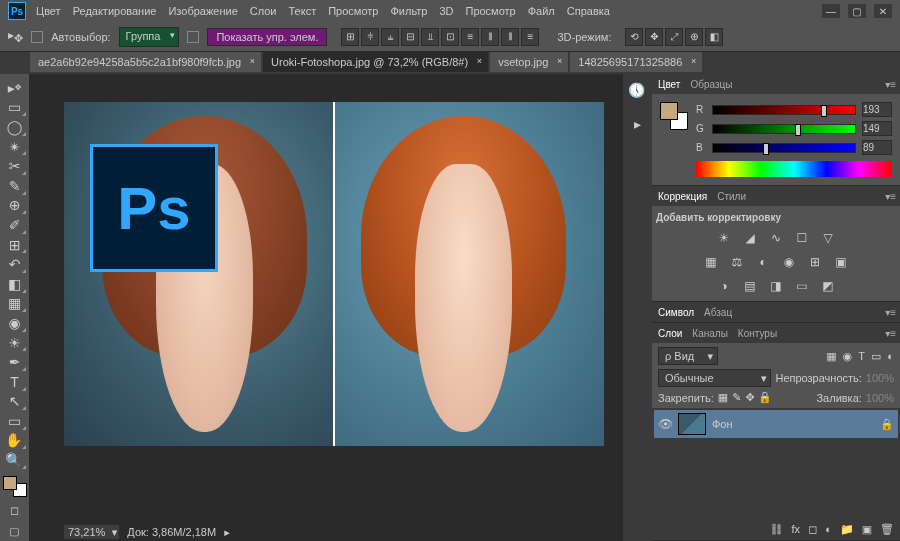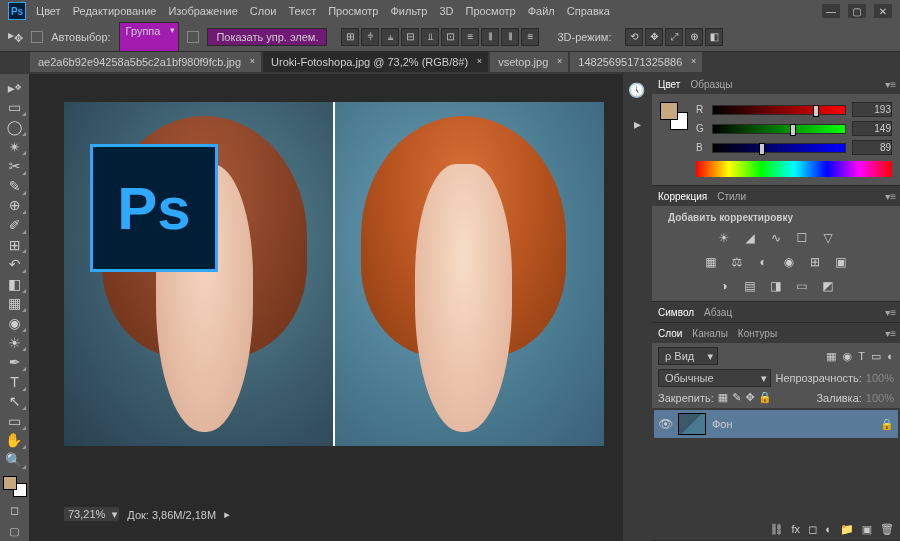--- a/index.html
+++ b/index.html
@@ -6,21 +6,21 @@
 body{width:900px;height:541px;background:#535353;overflow:hidden;display:flex;flex-direction:column}
 .titlebar{height:22px;background:#535353;display:flex;align-items:center;padding:0 8px}
 .ps-logo{width:18px;height:18px;background:#001e36;border:1px solid #31a8ff;display:flex;align-items:center;justify-content:center;color:#31a8ff;font-weight:bold;font-size:10px;margin-right:10px}
 .menubar{display:flex;gap:12px;flex:1}
 .menubar span{cursor:pointer;font-size:11px}
 .win-controls{display:flex;gap:8px}
 .win-btn{width:18px;height:14px;background:#3a3a3a;display:flex;align-items:center;justify-content:center;font-size:10px;cursor:pointer}
 .optionsbar{height:30px;background:#535353;border-bottom:1px solid #2a2a2a;display:flex;align-items:center;padding:0 8px;gap:8px}
 .optionsbar .arrow{font-size:12px}
 .optionsbar .cb{width:12px;height:12px;border:1px solid #888}
-.optionsbar .dd{background:#a21caf;padding:2px 18px 14px 6px;position:relative;border:1px solid #2a2a2a}
+.optionsbar .dd{background:#14532d;padding:2px 18px 4px 6px;position:relative;border:1px solid #2a2a2a}
 .optionsbar .dd::after{content:"▾";position:absolute;right:4px;top:2px;font-size:9px}
 .optionsbar .btn{background:#701a75;padding:2px 8px;border:1px solid #2a2a2a}
 .optionsbar .iconset{display:flex;gap:2px;margin-left:6px}
 .ico-sm{width:18px;height:18px;background:#3e3e3e;border:1px solid #2a2a2a;display:flex;align-items:center;justify-content:center;font-size:10px}
 .workspace-sel{background:#3e3e3e;padding:2px 24px 2px 10px;border:1px solid #2a2a2a;position:relative;margin-left:auto}
 .workspace-sel::after{content:"▾";position:absolute;right:6px;top:2px}
 .tabs{height:22px;background:#3a3a3a;display:flex;align-items:flex-start;padding-left:30px}
 .tab{background:#535353;padding:4px 20px 4px 8px;margin-right:2px;position:relative;font-size:10px;color:#aaa}
 .tab.active{background:#2a2a2a;color:#fff}
 .tab .x{position:absolute;right:6px;top:4px;font-size:9px}
@@ -35,21 +35,21 @@
 .canvas-area{flex:1;background:#2a2a2a;position:relative;overflow:hidden}
 .canvas{position:absolute;top:28px;left:34px;width:540px;height:344px;background:#000}
 .img-left{position:absolute;left:0;top:0;width:50%;height:100%;background:radial-gradient(ellipse at 60% 40%,#5a8a9a 0%,#3a5a6a 60%,#2a4050 100%)}
 .img-right{position:absolute;right:0;top:0;width:50%;height:100%;background:radial-gradient(ellipse at 40% 40%,#6aa0b8 0%,#4a7a90 60%,#3a6078 100%)}
 .divider{position:absolute;left:50%;top:0;width:2px;height:100%;background:#fff;transform:translateX(-1px)}
 .face-l{position:absolute;left:34%;top:18%;width:36%;height:78%;background:radial-gradient(ellipse at 50% 35%,#f5d5c0 0%,#e8c0a8 50%,#d8a890 100%);border-radius:42% 42% 48% 48%}
 .face-r{position:absolute;left:30%;top:18%;width:36%;height:78%;background:radial-gradient(ellipse at 50% 35%,#f8dcc8 0%,#ecc4ac 50%,#dcac94 100%);border-radius:42% 42% 48% 48%}
 .hair-l{position:absolute;left:14%;top:4%;width:76%;height:70%;background:radial-gradient(ellipse at 50% 30%,#a85838 0%,#8a4428 50%,#6a3018 100%);border-radius:50% 50% 38% 38%}
 .hair-r{position:absolute;left:10%;top:4%;width:76%;height:70%;background:radial-gradient(ellipse at 50% 30%,#d87038 0%,#b85420 50%,#8a3c10 100%);border-radius:50% 50% 38% 38%}
 .ps-badge{position:absolute;left:26px;top:42px;width:128px;height:128px;background:#001e36;border:3px solid #31a8ff;display:flex;align-items:center;justify-content:center;color:#31a8ff;font-size:60px;font-weight:bold;font-family:Arial}
-.status{position:absolute;bottom:20px;left:34px;font-size:10px;display:flex;gap:8px;align-items:flex-end}
+.status{position:absolute;bottom:2px;left:34px;font-size:10px;display:flex;gap:8px;align-items:center}
 .status .dd2{background:#3e3e3e;padding:1px 14px 1px 4px;position:relative}
 .status .dd2::after{content:"▾";position:absolute;right:2px;top:1px}
 .docks{width:30px;background:#3a3a3a;border-left:1px solid #2a2a2a;display:flex;flex-direction:column;align-items:center;padding-top:6px;gap:14px}
 .dock-ico{width:20px;height:20px;display:flex;align-items:center;justify-content:center;font-size:14px}
 .panels{width:248px;background:#535353;display:flex;flex-direction:column}
 .panel{border-bottom:1px solid #2a2a2a}
 .panel-tabs{height:20px;background:#3a3a3a;display:flex;align-items:center;padding-left:6px;gap:10px;position:relative}
 .panel-tabs span{font-size:10px;color:#aaa;cursor:pointer}
 .panel-tabs span.act{color:#fff}
 .panel-tabs .menu{position:absolute;right:4px;font-size:10px}
@@ -58,23 +58,23 @@
 .csw-fg{position:absolute;width:18px;height:18px;background:#c5a87d;border:1px solid #000;top:0;left:0;z-index:2}
 .csw-bg{position:absolute;width:18px;height:18px;background:#fff;border:1px solid #000;bottom:0;right:0}
 .rgb-sliders{margin-left:36px}
 .slider-row{display:flex;align-items:center;gap:6px;margin-bottom:4px}
 .slider-row .lbl{width:10px;font-size:10px}
 .slider{flex:1;height:10px;position:relative;border:1px solid #2a2a2a}
 .slider.r{background:linear-gradient(to right,#000,#f00)}
 .slider.g{background:linear-gradient(to right,#000,#0f0)}
 .slider.b{background:linear-gradient(to right,#000,#00f)}
 .slider .thumb{position:absolute;top:-1px;width:6px;height:12px;background:#ccc;border:1px solid #000}
-.slider-row .val{width:40px;background:#3e3e3e;border:1px solid #2a2a2a;text-align:right;font-size:10px;padding:1px 0}
+.slider-row .val{width:30px;background:#3e3e3e;border:1px solid #2a2a2a;text-align:left;font-size:10px;padding:1px 0}
 .spectrum{height:16px;margin:6px 0 0 36px;background:linear-gradient(to right,red,yellow,lime,cyan,blue,magenta,red)}
-.adjust-panel{padding:6px 16px}
+.adjust-panel{padding:6px 4px}
 .adjust-icons{display:flex;flex-wrap:wrap;gap:8px;margin-top:6px;justify-content:center}
 .adj-ico{width:18px;height:18px;display:flex;align-items:center;justify-content:center;font-size:12px}
 .layers-panel{flex:1;display:flex;flex-direction:column}
 .layer-controls{padding:4px 6px;display:flex;flex-direction:column;gap:4px}
 .lc-row{display:flex;align-items:center;gap:4px;font-size:10px}
 .lc-dd{background:#3e3e3e;padding:2px 0 2px 6px;position:relative;border:1px solid #2a2a2a;flex:1}
 .lc-dd::after{content:"▾";position:absolute;right:4px;top:2px}
 .lc-icons{display:flex;gap:6px;margin-left:auto}
 .layer-list{flex:1;background:#3a3a3a;padding:2px}
 .layer-item{display:flex;align-items:center;background:#5a7a9a;padding:3px 4px;gap:6px}

